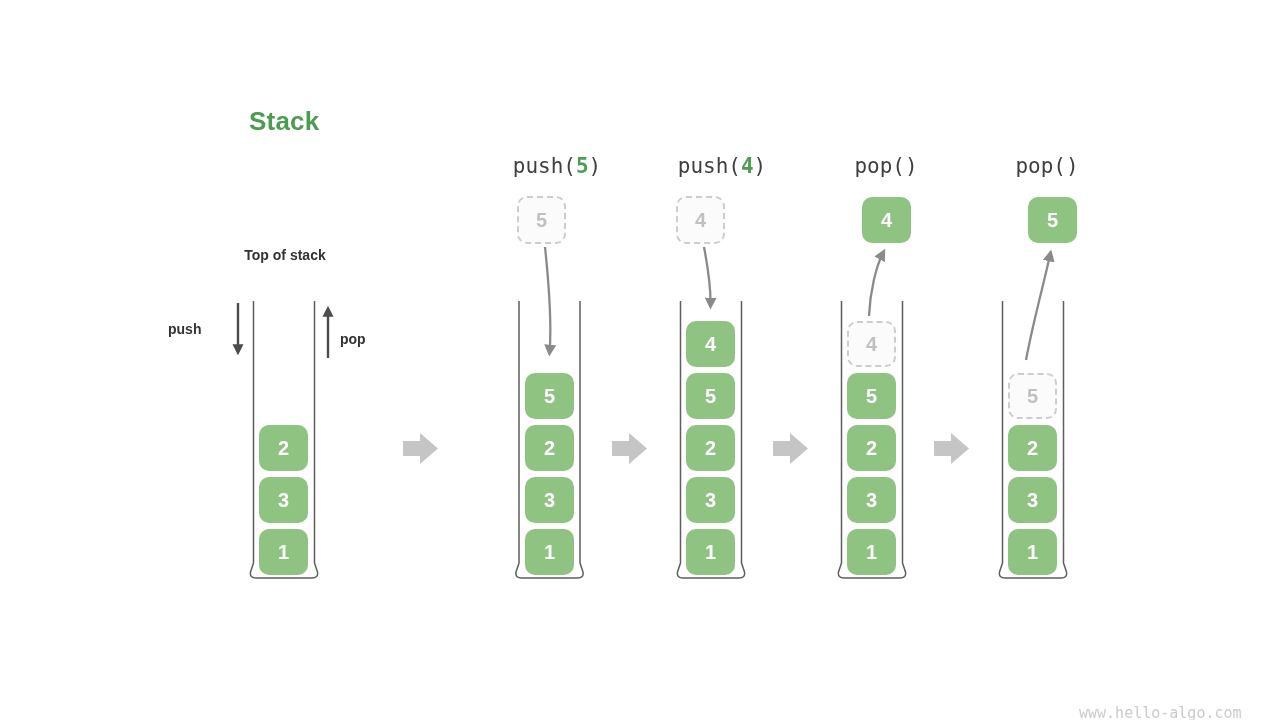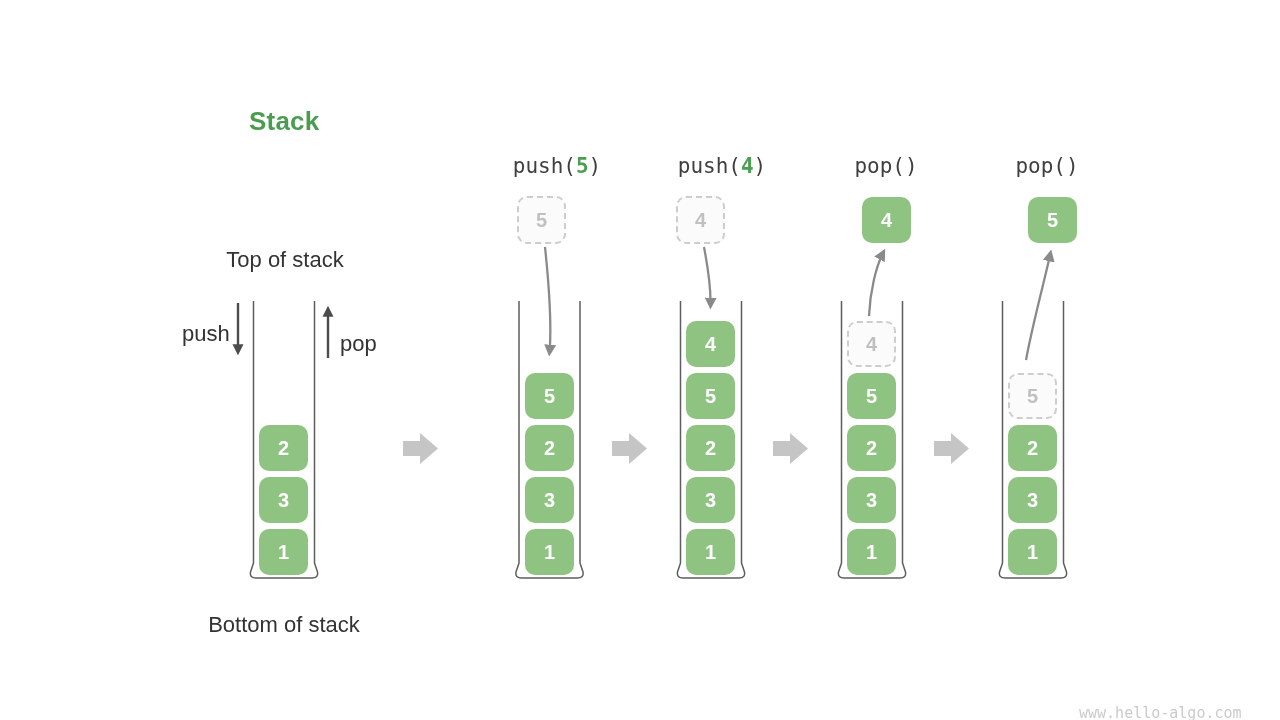--- a/index.html
+++ b/index.html
@@ -7,25 +7,25 @@
     position:relative;width:1280px;height:720px;background:#ffffff;
     overflow:hidden;font-family:"Liberation Sans",sans-serif;
   }
   .svg-layer{position:absolute;left:0;top:0;width:1280px;height:720px;}
 
   .title{
     position:absolute;left:249px;top:106px;
     font-size:26px;font-weight:bold;color:#4A9D50;letter-spacing:.2px;
   }
   .h-label{
-    position:absolute;font-size:22px;font-weight:normal;color:#333333;white-space:nowrap;
+    position:absolute;font-size:14px;font-weight:bold;color:#333333;white-space:nowrap;
   }
   .top-label{left:285px;top:247px;transform:translateX(-50%);}
   .bottom-label{left:284px;top:612px;transform:translateX(-50%);}
-  .push-label{left:182px;top:321px;}
+  .push-label{left:168px;top:321px;}
   .pop-label{left:340px;top:331px;}
 
   .op-label{
     position:absolute;top:154px;transform:translateX(-50%);
     font-family:"DejaVu Sans Mono",monospace;font-size:21px;color:#3F3F3F;white-space:nowrap;
   }
   .op-label .op-val{color:#4C9E50;font-weight:bold;}
 
   .box{
     position:absolute;width:49px;height:46px;border-radius:10px;
@@ -71,21 +71,20 @@
     <path fill="none" stroke="#8A8A8A" stroke-width="2.3" marker-end="url(#ah-gray)" d="M1026,360 C1033,322 1044,283 1050.5,253"></path>
 
     <polygon fill="#C5C5C5" points="403,441 420,441 420,433 438,448.5 420,464 420,456 403,456"></polygon>
     <polygon fill="#C5C5C5" points="612,441 629,441 629,433 647,448.5 629,464 629,456 612,456"></polygon>
     <polygon fill="#C5C5C5" points="773,441 790,441 790,433 808,448.5 790,464 790,456 773,456"></polygon>
     <polygon fill="#C5C5C5" points="934,441 951,441 951,433 969,448.5 951,464 951,456 934,456"></polygon>
   </svg>
 
   <div class="title">Stack</div>
   <div class="h-label top-label">Top of stack</div>
-  <div class="h-label bottom-label">Bottom of stack</div>
   <div class="h-label push-label">push</div>
   <div class="h-label pop-label">pop</div>
 
   <div class="op-label" style="left:557px"><span>push(</span><span class="op-val">5</span><span>)</span></div>
   <div class="op-label" style="left:722px"><span>push(</span><span class="op-val">4</span><span>)</span></div>
   <div class="op-label" style="left:886px"><span>pop()</span></div>
   <div class="op-label" style="left:1047px"><span>pop()</span></div>
 
   <div class="box ghost" style="left:517px;top:196px;height:48px;line-height:44px;">5</div>
   <div class="box ghost" style="left:676px;top:196px;height:48px;line-height:44px;">4</div>

